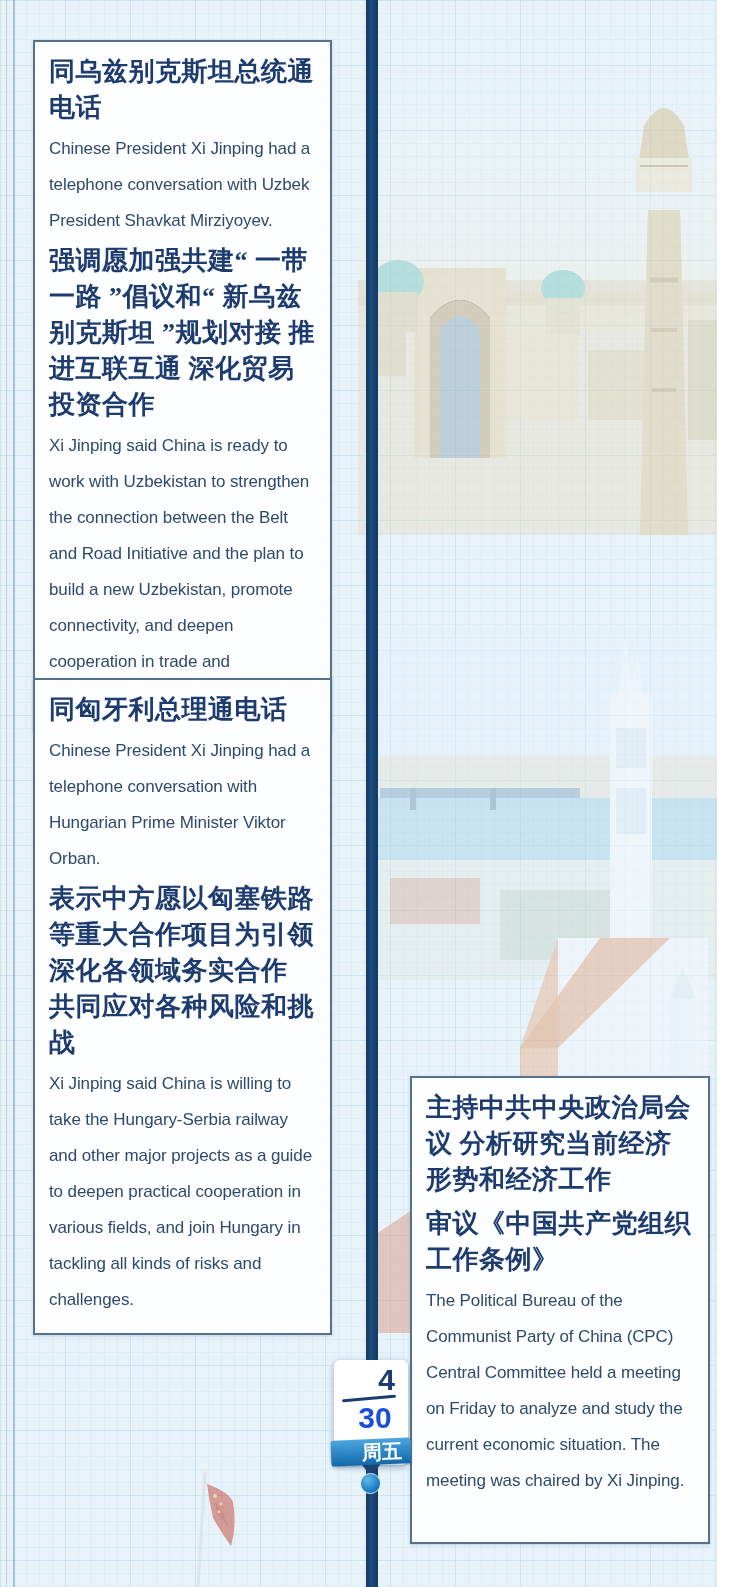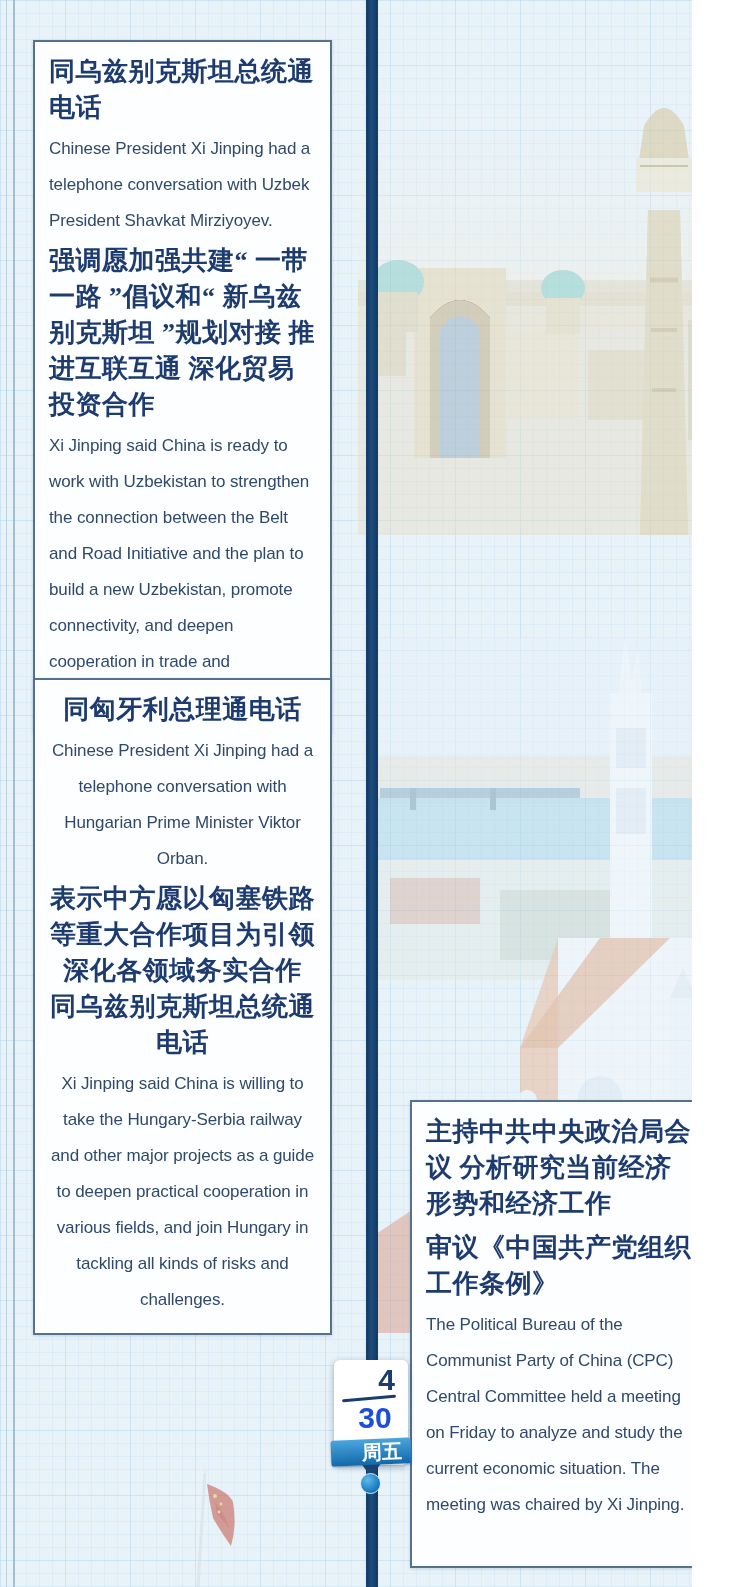--- a/index.html
+++ b/index.html
@@ -6,34 +6,35 @@
   .canvas{
     position:relative; width:692px; height:1587px; overflow:hidden;
     background-color:#e7f2f9;
     background-image:
       linear-gradient(rgba(168,208,232,.28) 1px, transparent 1px),
       linear-gradient(90deg, rgba(168,208,232,.28) 1px, transparent 1px),
       linear-gradient(rgba(168,208,232,.16) 1px, transparent 1px),
       linear-gradient(90deg, rgba(168,208,232,.16) 1px, transparent 1px);
     background-size:65px 65px,65px 65px,13px 13px,13px 13px;
     font-family:"Liberation Sans",sans-serif;
+    padding-left:25px;
   }
   .scene{position:absolute;opacity:.55;pointer-events:none;}
   .edge-line{position:absolute;top:0;height:100%;}
   .edge-l1{left:6px;width:1px;background:#bcd1e0;}
   .edge-l2{left:13px;width:2px;background:#a4bed2;}
   .edge-r{left:727px;width:2px;background:rgba(44,86,132,.5);}
   .timeline-bar{position:absolute;left:366px;top:0;width:12px;height:1587px;
     background:linear-gradient(90deg,#123a63,#1d4c7e 45%,#123a63);z-index:2;}
   .card{position:absolute;box-sizing:border-box;background:#fcfeff;
     border:2px solid #54718e;padding:8px 14px 12px;z-index:3;
     box-shadow:0 1px 3px rgba(40,70,110,.18);}
   .card-uzbekistan{left:33px;top:40px;width:299px;min-height:608px;}
-  .card-hungary{left:33px;top:678px;width:299px;min-height:512px;text-align:center;}
-  .card-politburo{left:410px;top:1100px;width:300px;min-height:468px;}
+  .card-hungary{left:33px;top:678px;width:299px;min-height:512px;}
+  .card-politburo{left:410px;top:1076px;width:300px;min-height:468px;}
   .zh{font-family:"Liberation Serif","DejaVu Serif",serif;font-weight:700;
     color:#1d3b6f;font-size:26px;line-height:36px;letter-spacing:.5px;margin:4px 0 2px;}
   .en{font-family:"Liberation Sans",sans-serif;color:#30496a;
     font-size:17px;line-height:36px;margin:5px 0 3px;letter-spacing:-.1px;}
   
   .date-badge{position:absolute;left:334px;top:1360px;width:74px;z-index:4;}
   .badge-box{background:#ffffff;border-radius:6px;
     box-shadow:0 2px 6px rgba(25,60,100,.4);padding-top:4px;overflow:visible;}
   .badge-month{font-size:30px;line-height:32px;font-weight:700;color:#1a3c6e;
     text-align:right;padding-right:13px;}
@@ -141,21 +142,21 @@
   <div class="card card-uzbekistan">
     <div class="zh">同乌兹别克斯坦总统通电话</div>
     <div class="en">Chinese President Xi Jinping had a telephone conversation with Uzbek President Shavkat Mirziyoyev.</div>
     <div class="zh">强调愿加强共建“ 一带一路 ”倡议和“ 新乌兹别克斯坦 ”规划对接 推进互联互通 深化贸易投资合作</div>
     <div class="en">Xi Jinping said China is ready to work with Uzbekistan to strengthen the connection between the Belt and Road Initiative and the plan to build a new Uzbekistan, promote connectivity, and deepen cooperation in trade and investment.</div>
   </div>
 
   <div class="card card-hungary">
     <div class="zh">同匈牙利总理通电话</div>
     <div class="en">Chinese President Xi Jinping had a telephone conversation with Hungarian Prime Minister Viktor Orban.</div>
-    <div class="zh">表示中方愿以匈塞铁路等重大合作项目为引领 深化各领域务实合作 同乌兹别克斯坦总统通电话</div>
+    <div class="zh">表示中方愿以匈塞铁路等重大合作项目为引领 深化各领域务实合作 共同应对各种风险和挑战</div>
     <div class="en">Xi Jinping said China is willing to take the Hungary-Serbia railway and other major projects as a guide to deepen practical cooperation in various fields, and join Hungary in tackling all kinds of risks and challenges.</div>
   </div>
 
   <div class="card card-politburo">
     <div class="zh">主持中共中央政治局会议 分析研究当前经济形势和经济工作</div>
     <div class="zh" style="margin-top:8px;">审议《中国共产党组织工作条例》</div>
     <div class="en">The Political Bureau of the Communist Party of China (CPC) Central Committee held a meeting on Friday to analyze and study the current economic situation. The meeting was chaired by Xi Jinping.</div>
   </div>
 
   <div class="date-badge">

